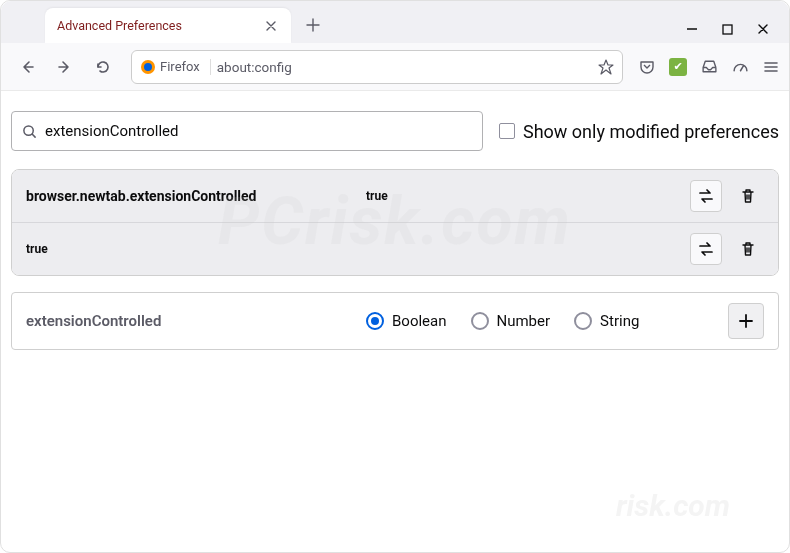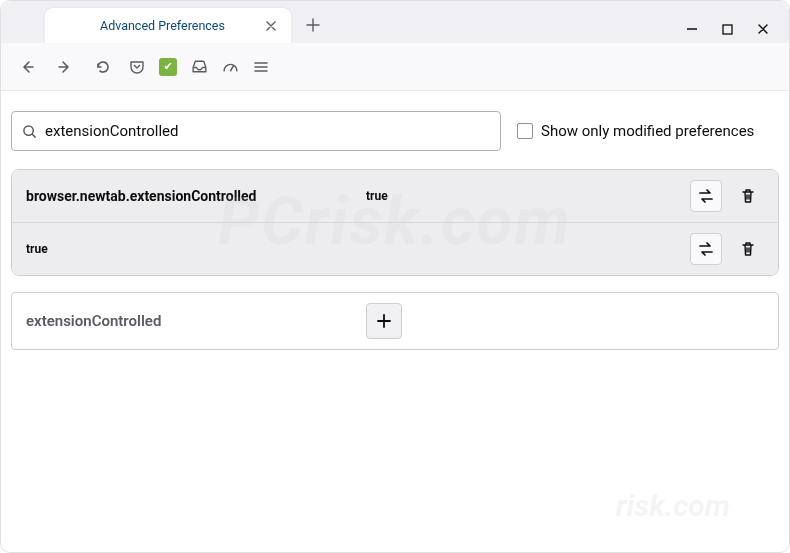--- a/index.html
+++ b/index.html
@@ -1,42 +1,42 @@
 <!DOCTYPE html>
 <html><head>
 <meta charset="utf-8">
 <style>
 * { margin: 0; padding: 0; box-sizing: border-box; font-family: -apple-system, BlinkMacSystemFont, "Segoe UI", Roboto, sans-serif; }
 body { width: 790px; height: 553px; background: #fff; overflow: hidden; border: 1px solid #e0e0e0; border-radius: 10px; }
 
 
 .titlebar { height: 42px; background: #f0f0f4; display: flex; align-items: flex-end; border-radius: 10px 10px 0 0; }
 .tab { margin-left: 44px; background: #fff; height: 35px; width: 246px; border-radius: 8px 8px 0 0; display: flex; align-items: center; padding: 0 12px; box-shadow: 0 -1px 2px rgba(0,0,0,0.05); }
-.tab-title { flex: 1; font-size: 12.5px; color: #0c4a6e; margin-left: 43px; }
+.tab-title { flex: 1; font-size: 12.5px; color: #7f1d1d; }
 .tab-close { width: 16px; height: 16px; display: flex; align-items: center; justify-content: center; cursor: pointer; }
 .new-tab { width: 28px; height: 28px; display: flex; align-items: center; justify-content: center; margin-left: 8px; margin-bottom: 4px; cursor: pointer; }
 .win-controls { margin-left: auto; display: flex; align-items: center; gap: 24px; padding-right: 20px; padding-bottom: 8px; }
 .win-controls span { font-size: 14px; cursor: pointer; color: #0c0c0d; }
 
 
 .toolbar { height: 48px; background: #f9f9fb; display: flex; align-items: center; padding: 0 10px; gap: 6px; border-bottom: 1px solid #eaeaea; }
 .tbtn { width: 32px; height: 32px; display: flex; align-items: center; justify-content: center; cursor: pointer; border-radius: 4px; }
 .urlbar { flex: 1; height: 34px; background: #fff; border: 1px solid #ccc; border-radius: 6px; display: flex; align-items: center; padding: 0 8px; margin: 0 6px; gap: 6px; }
 .url-firefox { display: flex; align-items: center; gap: 4px; font-size: 13px; color: #5b5b66; border-right: 1px solid #ddd; padding-right: 10px; }
 .url-text { font-size: 13.5px; color: #5b5b66; }
 .star { margin-left: auto; color: #5b5b66; cursor: pointer; }
 .toolbar-icons { display: flex; align-items: center; gap: 14px; margin-left: 4px; }
 .ext-badge { width: 18px; height: 18px; background: #7cb342; border-radius: 3px; display: flex; align-items: center; justify-content: center; font-size: 11px; color: #fff; }
 
 
 .content { padding: 20px 10px; }
 .search-row { display: flex; align-items: center; gap: 16px; margin-bottom: 18px; }
 .search-box { flex: 1; height: 40px; border: 1px solid #b1b1b3; border-radius: 4px; display: flex; align-items: center; padding: 0 10px; gap: 8px; max-width: 490px; }
 .search-box input { border: none; outline: none; font-size: 15px; flex: 1; color: #0c0c0d; }
-.check-row { display: flex; align-items: center; gap: 8px; font-size: 15px; color: #0c0c0d; }
+.check-row { display: flex; align-items: center; gap: 8px; font-size: 18px; color: #0c0c0d; }
 .checkbox { width: 16px; height: 16px; border: 1px solid #8f8f9d; border-radius: 2px; cursor: pointer; }
 
 .results { border: 1px solid #cfcfcf; border-radius: 8px; overflow: hidden; }
 .pref-row { display: flex; align-items: center; padding: 10px 14px; min-height: 48px; }
 .pref-row.modified { background: #ededf0; }
 .pref-row.modified + .pref-row.modified { border-top: 1px solid #d7d7db; }
 .pref-row.modified .pref-name, .pref-row.modified .pref-value { font-weight: 700; }
 .pref-name { width: 340px; font-size: 14px; color: #0c0c0d; word-break: break-word; }
 .pref-value { font-size: 12px; color: #0c0c0d; flex: 1; }
 .pref-actions { display: flex; gap: 10px; align-items: center; }
@@ -103,20 +103,35 @@
     <svg width="16" height="16" viewBox="0 0 16 16">
         <path d="M6 3 L11 8 L6 13 M11 8 H2" stroke="#5b5b66" stroke-width="1.6" fill="none" stroke-linecap="round" stroke-linejoin="round"></path>
       </svg>
   </span>
   <span class="tbtn">
     <svg width="16" height="16" viewBox="0 0 16 16">
         <path d="M3 8 A5 5 0 1 1 5 12" stroke="#5b5b66" stroke-width="1.6" fill="none" stroke-linecap="round"></path>
         <path d="M3 5 L3 8 L6 8" stroke="#5b5b66" stroke-width="1.6" fill="none" stroke-linecap="round" stroke-linejoin="round"></path>
       </svg>
   </span>
+  <div class="urlbar">
+    <span class="url-firefox">
+      <svg width="16" height="16" viewBox="0 0 16 16">
+          <circle cx="8" cy="8" r="7" fill="#ff9500"></circle>
+          <circle cx="8" cy="8" r="4" fill="#0060df"></circle>
+        </svg>
+      <span>Firefox</span>
+    </span>
+    <span class="url-text">about:config</span>
+    <span class="star">
+      <svg width="16" height="16" viewBox="0 0 16 16">
+          <path d="M8 1 L10 6 L15 6 L11 9 L13 15 L8 11 L3 15 L5 9 L1 6 L6 6 Z" stroke="#5b5b66" stroke-width="1.2" fill="none" stroke-linejoin="round"></path>
+        </svg>
+    </span>
+  </div>
   <div class="toolbar-icons">
     <span>
       <svg width="16" height="16" viewBox="0 0 16 16">
           <path d="M2 3 H14 V8 A6 6 0 0 1 2 8 Z M5 6 L8 9 L11 6" stroke="#5b5b66" stroke-width="1.4" fill="none" stroke-linejoin="round"></path>
         </svg>
     </span>
     <span>
       <span class="ext-badge">✔</span>
     </span>
     <span>
@@ -181,20 +196,34 @@
         <svg width="16" height="16" viewBox="0 0 16 16">
               <path d="M3 4 H13 M6 4 V2 H10 V4 M5 4 L5.5 14 H10.5 L11 4 M7 7 V11 M9 7 V11" stroke="#0c0c0d" stroke-width="1.4" fill="none" stroke-linecap="round" stroke-linejoin="round"></path>
             </svg>
       </span>
     </div>
       </div>
     </div>
 
   <div class="new-pref">
     <span class="new-pref-name">extensionControlled</span>
+    <div class="radio-group" id="radio-group">
+        <label class="radio-opt">
+    <span class="radio selected"></span>
+    <span>Boolean</span>
+        </label>
+        <label class="radio-opt">
+    <span class="radio "></span>
+    <span>Number</span>
+        </label>
+        <label class="radio-opt">
+    <span class="radio "></span>
+    <span>String</span>
+        </label>
+      </div>
     <span class="add-btn">
       <svg width="16" height="16" viewBox="0 0 16 16">
           <path d="M8 2 V14 M2 8 H14" stroke="#0c0c0d" stroke-width="1.8" stroke-linecap="round"></path>
         </svg>
     </span>
   </div>
 </div>
 
 <div class="watermark">PCrisk.com</div>
 <div class="watermark2">risk.com</div>

